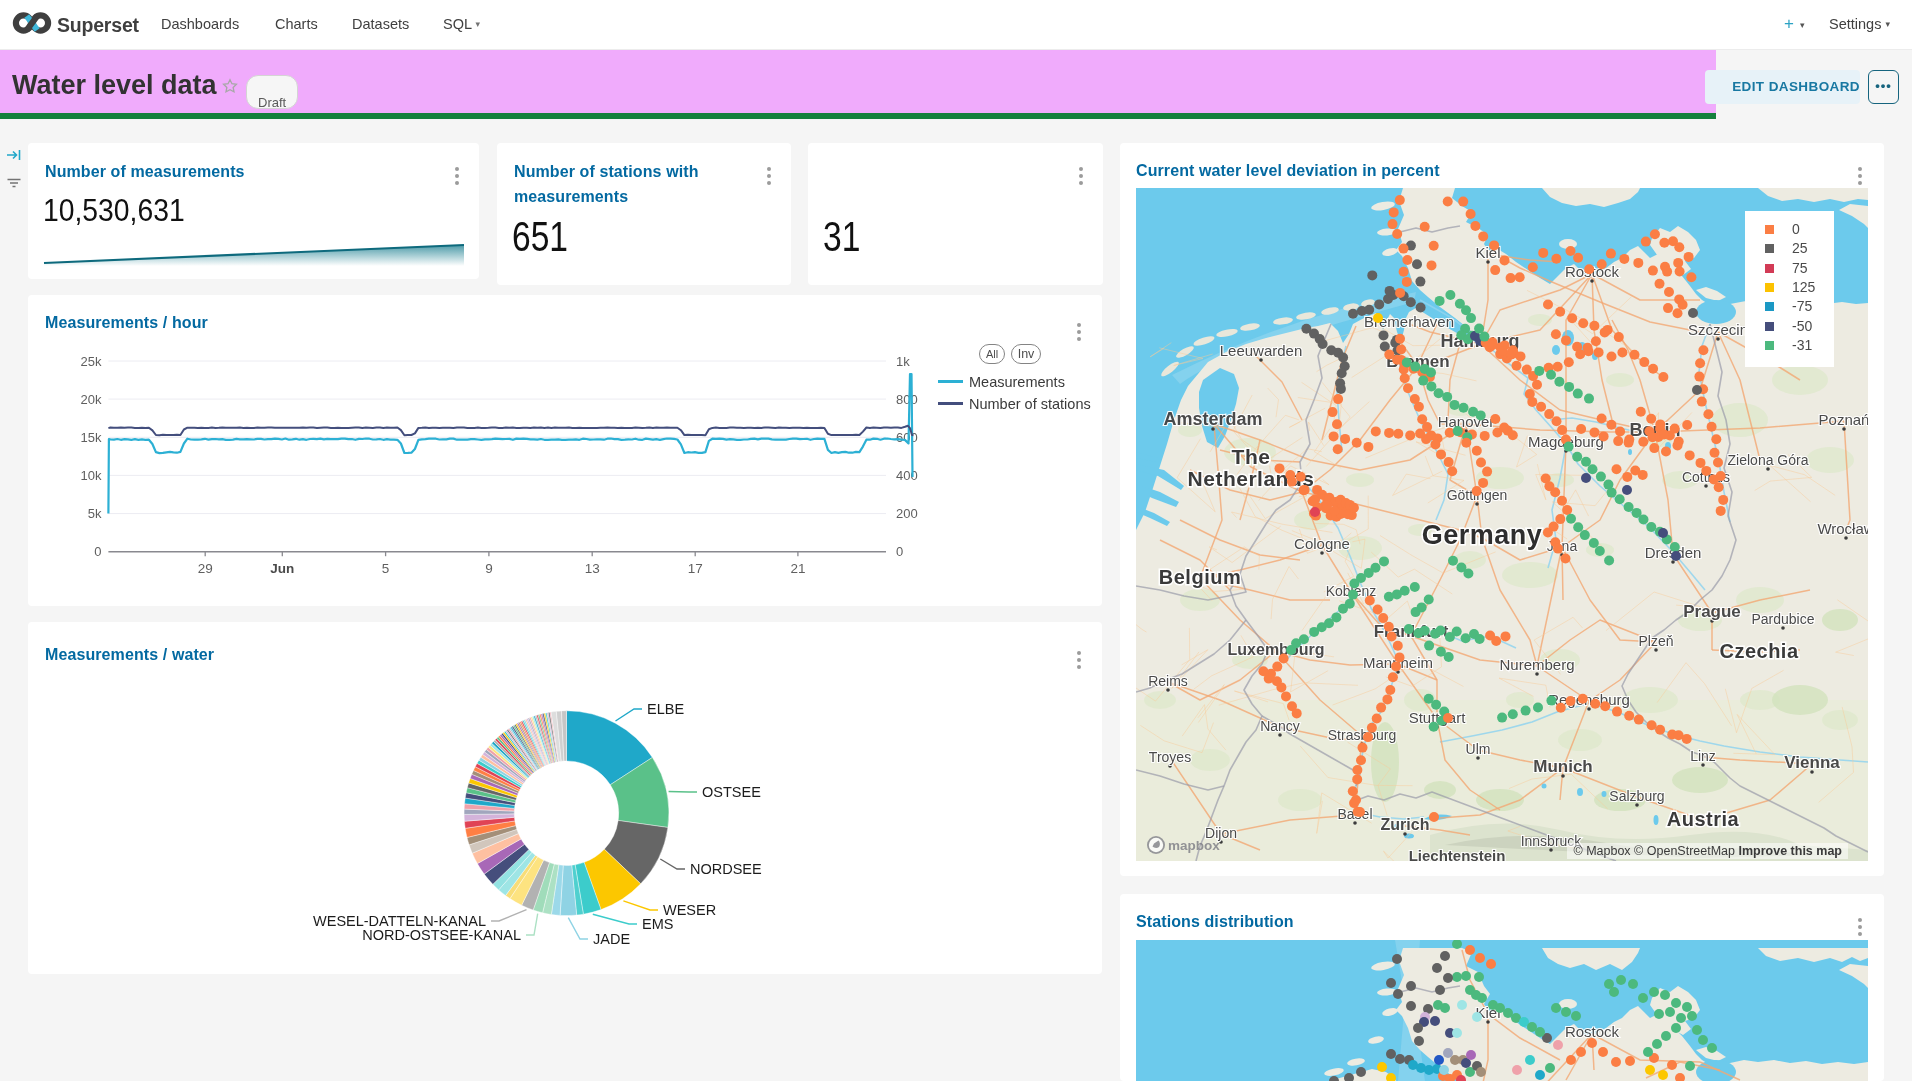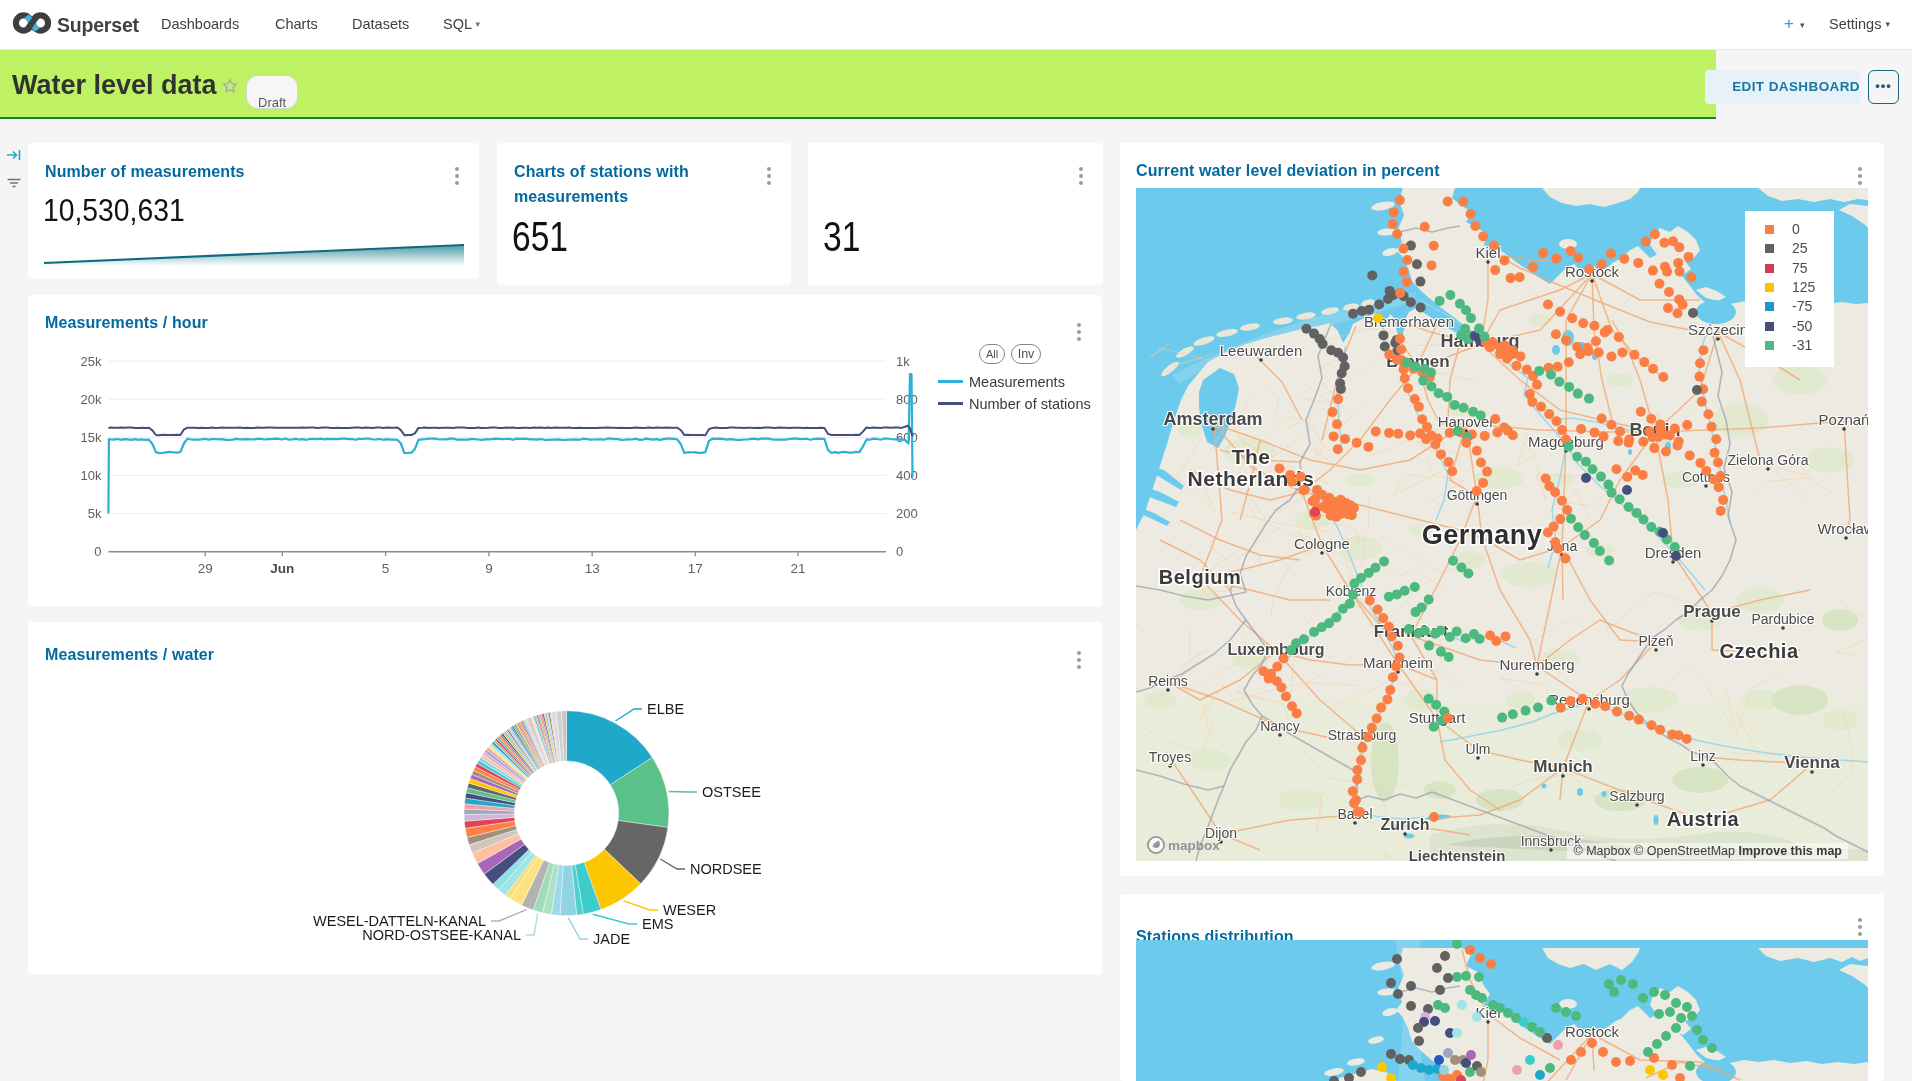--- a/index.html
+++ b/index.html
@@ -22,21 +22,21 @@
  <div class="abs" style="left:57px;top:14px;font-size:19.5px;font-weight:bold;color:#3f3f3f;letter-spacing:-0.2px">Superset</div>
  <div class="abs" style="left:161px;top:16px;font-size:14.5px;color:#404040">Dashboards</div>
  <div class="abs" style="left:275px;top:16px;font-size:14.5px;color:#404040">Charts</div>
  <div class="abs" style="left:352px;top:16px;font-size:14.5px;color:#404040">Datasets</div>
  <div class="abs" style="left:443px;top:16px;font-size:14.5px;color:#404040">SQL <span style="font-size:9px;color:#737373;position:relative;top:-2px">▾</span></div>
  <div class="abs" style="left:1784px;top:14px;font-size:17px;color:#2ba2c4">+</div>
  <div class="abs" style="left:1800px;top:20px;font-size:9px;color:#555">▾</div>
  <div class="abs" style="left:1829px;top:16px;font-size:14.5px;color:#404040">Settings <span style="font-size:9px;color:#555;position:relative;top:-2px">▾</span></div>
 </div>
 
-<div class="abs" style="left:0;top:50px;width:1716px;height:69px;background:#bef264;border-bottom:2px solid #15803d;z-index:4">
+<div class="abs" style="left:0;top:50px;width:1716px;height:69px;background:#f0abfc;border-bottom:6px solid #15803d;z-index:4">
  <div class="abs" style="left:12px;top:20px;font-size:27px;font-weight:bold;color:#323232">Water level data</div>
  <svg class="abs" style="left:221px;top:27px" width="18" height="18" viewBox="0 0 24 24">
       <path d="M12 3.6l2.6 5.4 5.9.8-4.3 4.1 1.1 5.8L12 16.9l-5.3 2.8 1.1-5.8-4.3-4.1 5.9-.8z" fill="none" stroke="#a8a8a8" stroke-width="1.8"></path>
     </svg>
  <div class="abs" style="left:246px;top:25px;height:23px;padding:16px 11px;border:1px solid #d4d4d4;background:#f6f6f6;border-radius:12px;font-size:13px;color:#5a5a5a;line-height:22px">Draft</div>
  <div class="abs" style="left:1705px;top:20px;width:155px;height:34px;background:#e7f2f8;border-radius:4px;text-align:right;line-height:34px;font-size:13.5px;font-weight:bold;color:#1878a2;letter-spacing:0.4px">EDIT DASHBOARD</div>
  <div class="abs" style="left:1868px;top:20px;width:31px;height:34px;border:1.5px solid #16647e;border-radius:6px;text-align:center;color:#16647e;font-size:13px;font-weight:bold;line-height:30px;letter-spacing:1px">•••</div>
 </div>
 
 <svg class="abs" style="left:6px;top:147px" width="16" height="16" viewBox="0 0 16 16">
@@ -59,21 +59,21 @@
         <linearGradient id="sg" x1="0" y1="0" x2="0" y2="1">
         <stop offset="0" stop-color="#137a8c" stop-opacity="0.75"></stop>
           <stop offset="1" stop-color="#137a8c" stop-opacity="0"></stop>
         </linearGradient>
       </defs>
         <path d="M1 25 L421 7 L421 28 L1 28 Z" fill="url(#sg)"></path>
         <path d="M1 25 L421 7" stroke="#0e6a7d" stroke-width="2.2" fill="none"></path>
     </svg>
   </div>
 <div class="card" style="left:497px;top:143px;width:294px;height:142px">
-    <div class="ctitle" style="position:absolute;left:17px;top:16px;line-height:25px;width:234px">Charts of stations with measurements</div>
+    <div class="ctitle" style="position:absolute;left:17px;top:16px;line-height:25px;width:234px">Number of stations with measurements</div>
     <div class="kebab" style="right:20px;top:21px">
       <i></i>
       <i></i>
       <i></i>
     </div>
     <div style="position:absolute;left:15px;top:73px;font-size:42px;color:#111;line-height:1;transform:scaleX(0.8);transform-origin:0 0">651</div>
   </div>
 <div class="card" style="left:808px;top:143px;width:295px;height:142px">
     <div class="kebab" style="right:20px;top:21px">
       <i></i>
@@ -1049,21 +1049,21 @@
         <svg width="80" height="20" viewBox="0 0 80 20">
 <circle cx="10" cy="10" r="9" fill="#7b7b85"></circle>
           <circle cx="10" cy="10" r="7.2" fill="#fff"></circle>
 <path d="M12.5 5.5 c1.5 1.5 2 4.5 0.5 6.5 c-2 1.5 -5 1 -6.5 -0.5 l1.5 -3 z" fill="#7b7b85"></path>
 <text x="22" y="15" font-size="13.5" font-weight="bold" fill="#74747e" font-family="Liberation Sans">mapbox</text>
         </svg>
       </div>
     </div>
   </div>
 <div class="card" style="left:1120px;top:894px;width:764px;height:187px">
-    <div class="ctitle" style="position:absolute;left:16px;top:34px">Stations distribution</div>
+    <div class="ctitle" style="position:absolute;left:16px;top:19px">Stations distribution</div>
     <div class="kebab" style="right:22px;top:21px">
       <i></i>
       <i></i>
       <i></i>
     </div>
     <div style="position:absolute;left:16px;top:46px;width:732px;height:141px;overflow:hidden">
       <svg width="732" height="141" viewBox="0 0 732 141">
         <rect width="732" height="141" fill="#6ccaec"></rect>
         <path d="M259 0 L 284 0 L 279 70 L 289 141 L 262 141 L 269 60 Z" fill="#9bd9f0" opacity="0.5"></path>
         <polygon points="267.0,8.0 263.0,21.0 268.0,35.0 262.0,49.0 266.0,62.0 260.0,70.0 266.0,76.0 272.0,88.0 276.0,101.0 284.0,110.0 292.0,117.0 304.0,127.0 319.0,138.0 326.0,146.0 336.0,152.0 732.0,152.0 732.0,122.0 718.0,124.0 702.0,122.0 686.0,124.0 670.0,121.0 654.0,123.0 638.0,120.0 622.0,122.0 608.0,120.0 594.0,123.0 584.0,128.0 574.0,125.0 566.0,120.0 560.0,114.0 554.0,106.0 546.0,96.0 538.0,88.0 530.0,80.0 522.0,74.0 514.0,78.0 508.0,72.0 502.0,66.0 494.0,70.0 486.0,78.0 478.0,82.0 470.0,88.0 462.0,92.0 454.0,98.0 446.0,92.0 438.0,84.0 430.0,88.0 422.0,96.0 414.0,104.0 404.0,98.0 392.0,90.0 380.0,82.0 370.0,74.0 360.0,68.0 354.0,74.0 348.0,64.0 354.0,54.0 348.0,46.0 342.0,32.0 330.0,26.0 336.0,12.0 326.0,8.0 319.0,8.0 267.0,8.0" fill="#edebe1"></polygon>

